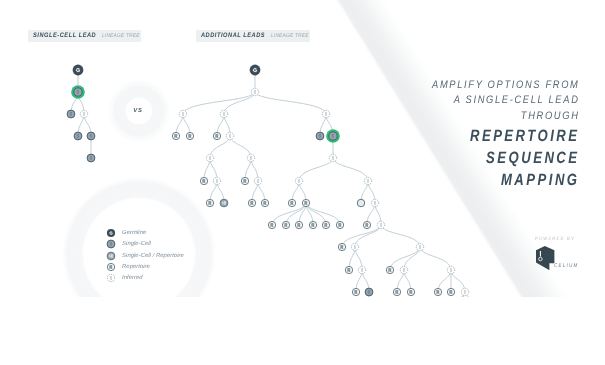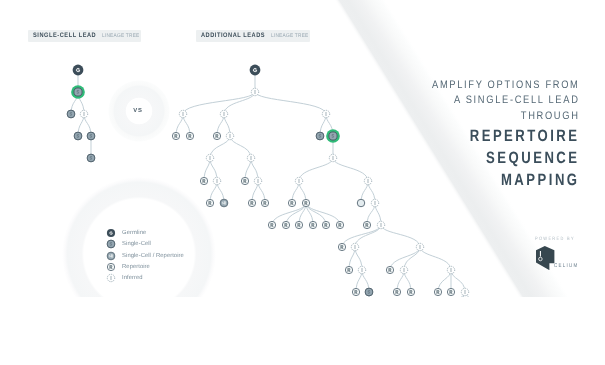--- a/index.html
+++ b/index.html
@@ -2,21 +2,21 @@
 <html><head>
 <meta charset="utf-8">
 <style>
   * { margin:0; padding:0; box-sizing:border-box; -webkit-font-smoothing:antialiased; text-rendering:geometricPrecision; }
   html,body { width:605px; height:365px; overflow:hidden; }
   body {
     font-family: "Liberation Sans", sans-serif;
     background:#ffffff;
     position:relative;
   }
-  #stage { position:absolute; left:0; top:0; width:605px; height:297px; overflow:hidden; background:#fff; }
+  #stage { position:absolute; left:0; top:0; width:605px; height:297px; overflow:hidden; background:#fff;font-style:italic; }
 
   
   .band { position:absolute; pointer-events:none; }
 
   
   .pill { position:absolute; height:11.9px; background:#edf0f1; display:flex; align-items:center;
           padding:0 5.4px; border-radius:1px; }
   .pill .main { font-size:6.5px; font-weight:bold; letter-spacing:0.62px; color:#3d4e5a; transform:scaleX(0.87); transform-origin:0 50%; display:inline-block; }
   .pill .sub  { font-size:5.5px; font-weight:normal; letter-spacing:0.26px; color:#9aa9b3; margin-left:5px; margin-right:-9.5px; transform:scaleX(0.87); transform-origin:0 50%; display:inline-block; }
 

